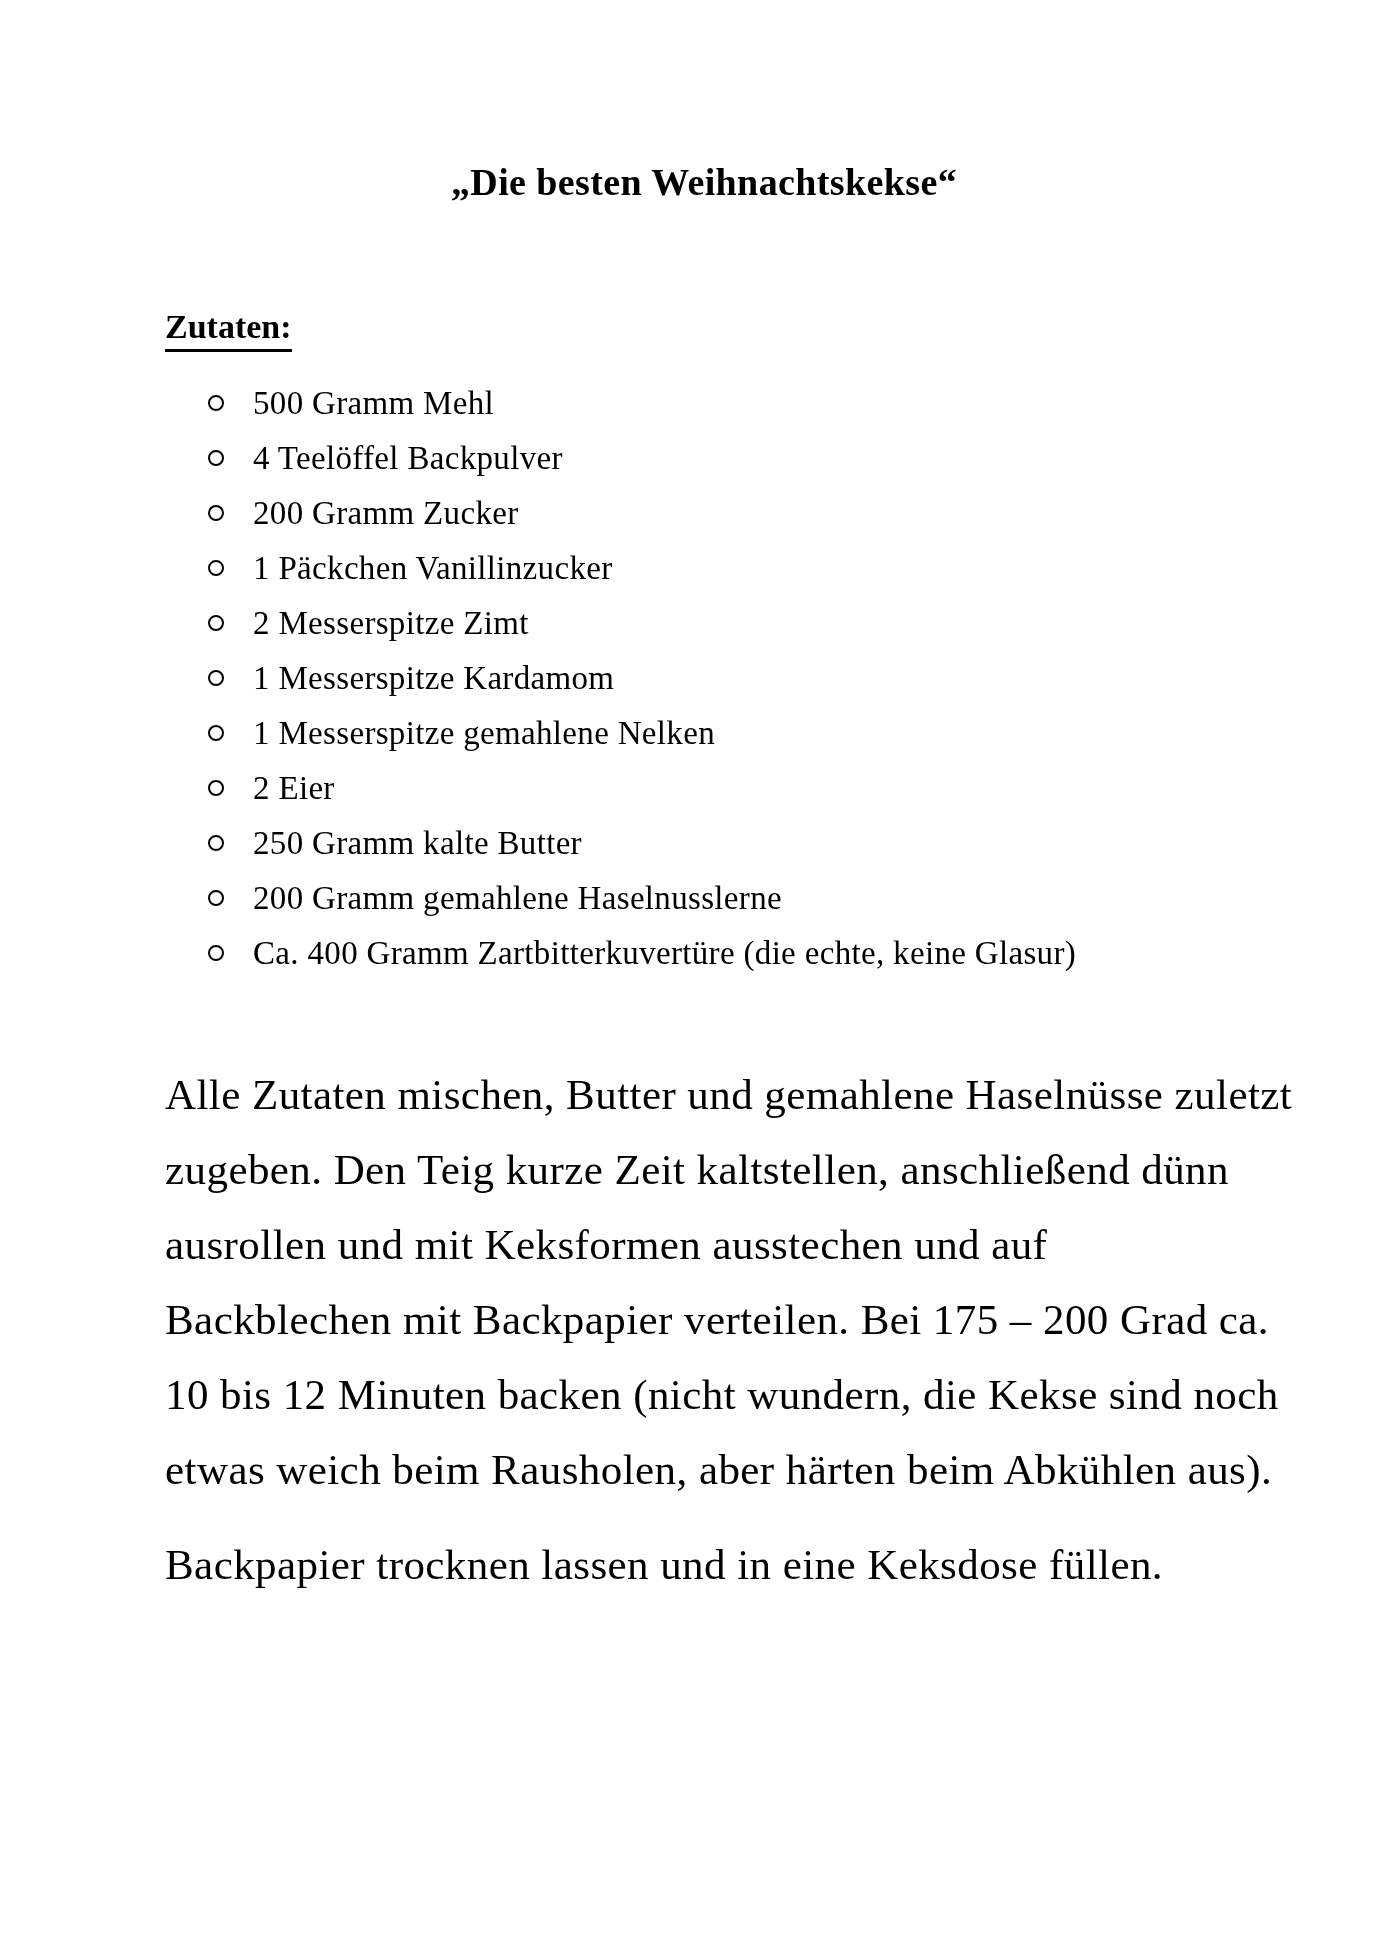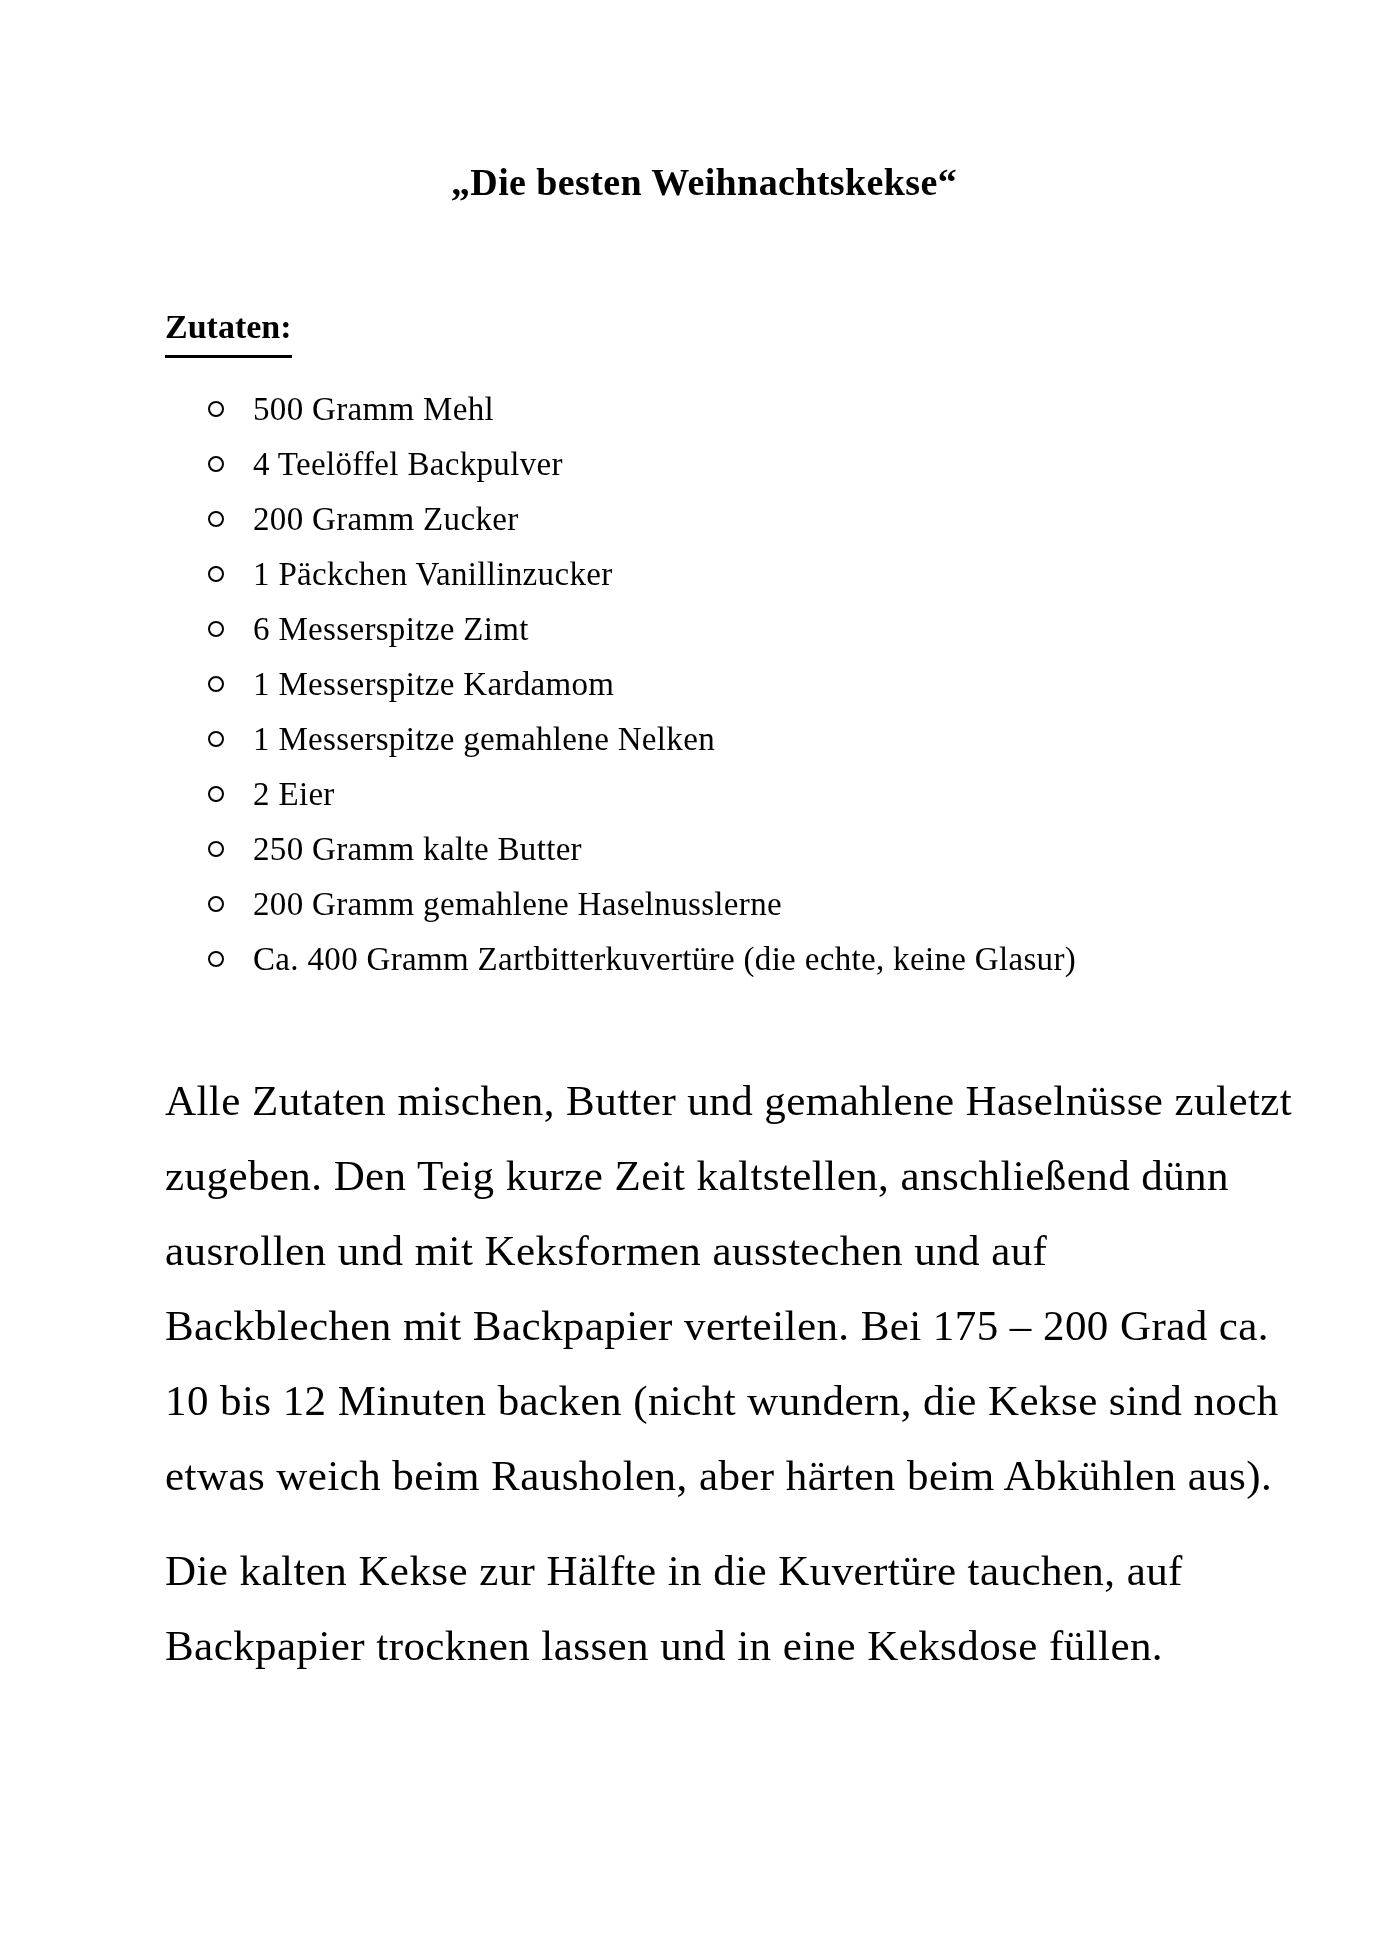--- a/index.html
+++ b/index.html
@@ -41,21 +41,21 @@
   }
   .section-heading {
     margin: 100px 0 0 0;
     font-size: 34px;
     line-height: 44px;
     font-weight: bold;
   }
   .section-heading .underlined {
     display: inline-block;
     border-bottom: 3px solid #000;
-    padding-bottom: 6px;
+    padding-bottom: 0;
   }
   ul.ingredients {
     list-style: none;
     margin: 24px 0 0 0;
     padding: 0;
   }
   ul.ingredients li {
     position: relative;
     padding-left: 88px;
     max-width: 988px;
@@ -111,21 +111,21 @@
         <li>
         <span class="bullet"></span>
         <span class="ing-text">200 Gramm Zucker</span>
       </li>
         <li>
         <span class="bullet"></span>
         <span class="ing-text">1 Päckchen Vanillinzucker</span>
       </li>
         <li>
         <span class="bullet"></span>
-        <span class="ing-text">6 Messerspitze Zimt</span>
+        <span class="ing-text">2 Messerspitze Zimt</span>
       </li>
         <li>
         <span class="bullet"></span>
         <span class="ing-text">1 Messerspitze Kardamom</span>
       </li>
         <li>
         <span class="bullet"></span>
         <span class="ing-text">1 Messerspitze gemahlene Nelken</span>
       </li>
         <li>
@@ -151,18 +151,17 @@
     <div class="para-line">Alle Zutaten mischen, Butter und gemahlene Haselnüsse zuletzt</div>
         <div class="para-line">zugeben. Den Teig kurze Zeit kaltstellen, anschließend dünn</div>
         <div class="para-line">ausrollen und mit Keksformen ausstechen und auf</div>
         <div class="para-line">Backblechen mit Backpapier verteilen. Bei 175 – 200 Grad ca.</div>
         <div class="para-line">10 bis 12 Minuten backen (nicht wundern, die Kekse sind noch</div>
         <div class="para-line">etwas weich beim Rausholen, aber härten beim Abkühlen aus).</div>
       </div>
 
     <div class="para para2">
 
-    <div class="para-line">Die kalten Kekse zur Hälfte in die Kuvertüre tauchen, auf</div>
         <div class="para-line">Backpapier trocknen lassen und in eine Keksdose füllen.</div>
       </div>
 
   </div>
 </div>
 
 </body></html>

